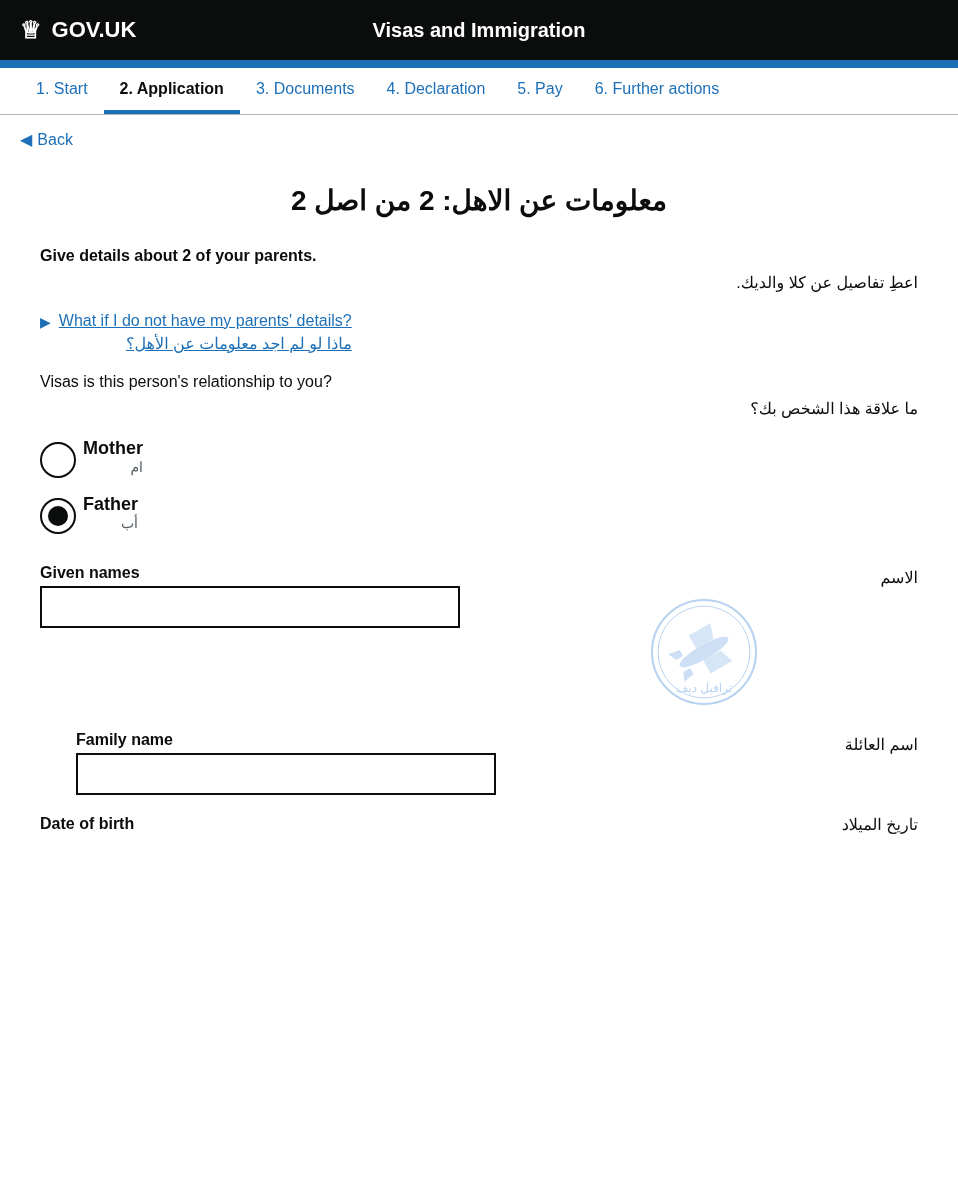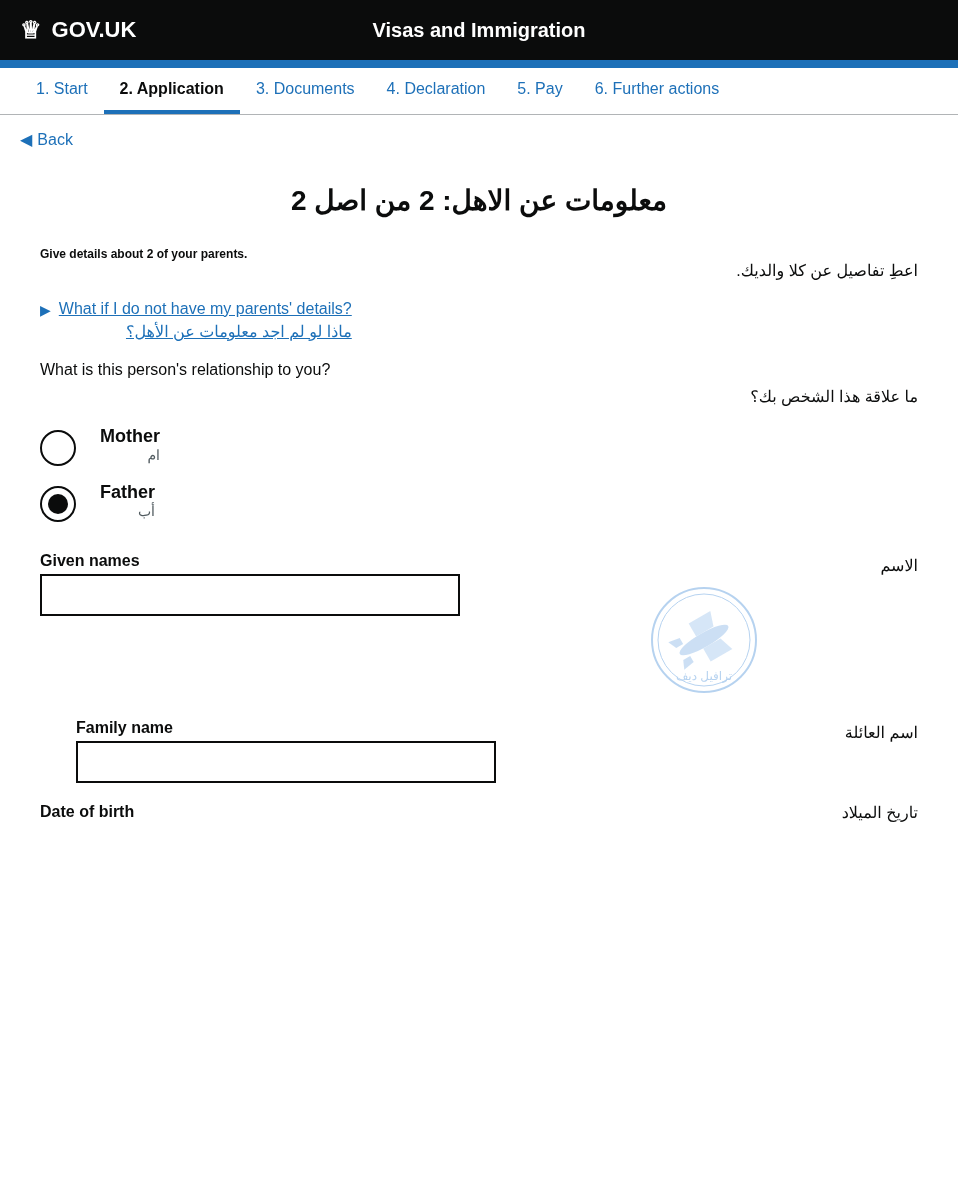--- a/index.html
+++ b/index.html
@@ -90,23 +90,23 @@
       direction: rtl;
       unicode-bidi: embed;
     }
 
     
     .section-body {
       margin-bottom: 20px;
     }
 
     .intro-en {
-      font-size: 12px;
-      font-weight: bold;
-      margin-bottom: 0;
+      font-size: 16px;
+      font-weight: bold;
+      margin-bottom: 8px;
     }
     .intro-ar {
       direction: rtl;
       text-align: right;
       font-size: 16px;
       color: #0b0c0c;
       margin-bottom: 20px;
     }
 
     
@@ -156,21 +156,21 @@
     }
 
     
     .radio-group {
       margin-bottom: 30px;
     }
     .radio-item {
       display: flex;
       align-items: flex-start;
       margin-bottom: 16px;
-      gap: 24px;
+      gap: 7px;
     }
     .radio-input {
       width: 36px;
       height: 36px;
       border-radius: 50%;
       border: 2px solid #0b0c0c;
       appearance: none;
       -webkit-appearance: none;
       cursor: pointer;
       flex-shrink: 0;
@@ -290,21 +290,21 @@
     <div class="details-summary">
       <span class="details-triangle">▶</span>
       <div>
         <a class="details-link-en">What if I do not have my parents' details?</a>
         <a class="details-link-ar">ماذا لو لم اجد معلومات عن الأهل؟</a>
       </div>
     </div>
   </div>
 
   <div class="sep">
-    <p class="question-label">What is this person's relationship to you?</p>
+    <p class="question-label">Visas is this person's relationship to you?</p>
     <p class="question-label-ar">ما علاقة هذا الشخص بك؟</p>
   </div>
 
   <div class="radio-group">
 
     <div class="radio-item">
       <input type="radio" class="radio-input" name="relationship" id="radio-mother" style="">
       <div class="radio-label-group">
         <label class="radio-label-en" for="radio-mother">Mother</label>
         <span class="radio-label-ar">ام</span>

